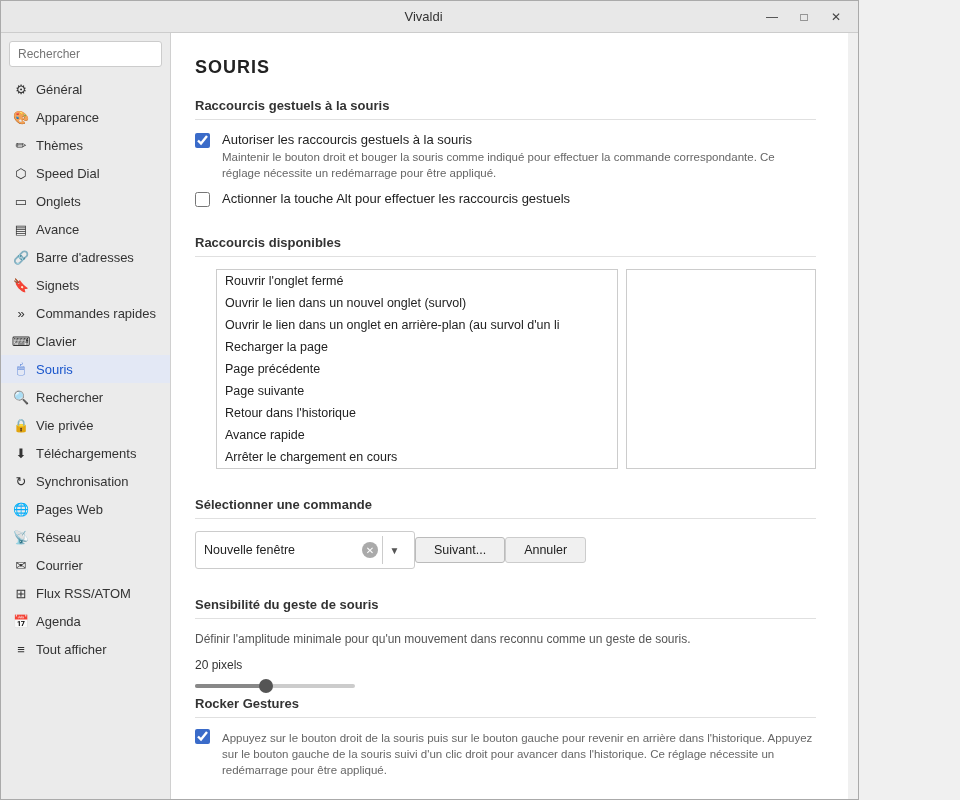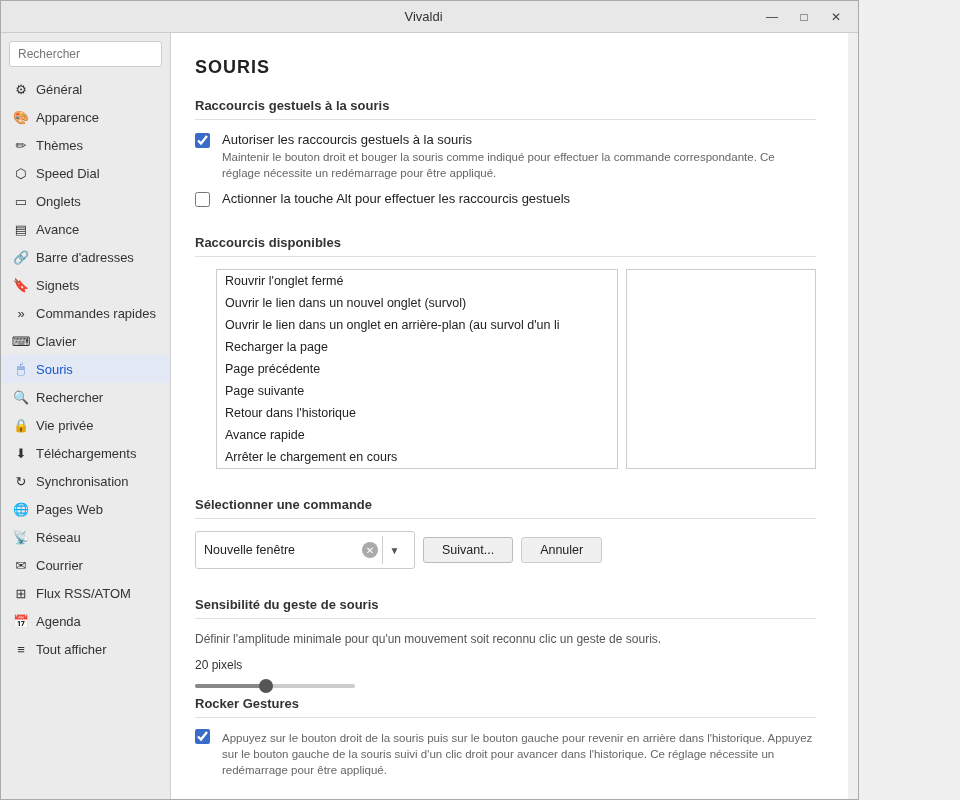--- a/index.html
+++ b/index.html
@@ -184,21 +184,21 @@
     }
     .raccourcis-detail {
       width: 190px;
       border: 1px solid #ccc;
       background: white;
       height: 200px;
     }
     .select-command-row {
       display: flex;
       align-items: center;
-      gap: 8px;
+      gap: 0;
       margin-bottom: 4px;
     }
     .command-select-wrap {
       position: relative;
       display: flex;
       align-items: center;
       border: 1px solid #ccc;
       border-radius: 3px;
       background: white;
       padding: 4px 8px;
@@ -459,21 +459,21 @@
             <button class="clear-btn">✕</button>
             <div class="dropdown-arrow">▼</div>
           </div>
           <button class="btn btn-primary">Suivant...</button>
           <button class="btn">Annuler</button>
         </div>
       </div>
 
       <div class="section slider-section">
         <div class="section-title">Sensibilité du geste de souris</div>
-        <p class="slider-desc">Définir l'amplitude minimale pour qu'un mouvement soit reconnu clic un geste de souris.</p>
+        <p class="slider-desc">Définir l'amplitude minimale pour qu'un mouvement dans reconnu comme un geste de souris.</p>
         <div class="slider-row">
           <div class="slider-value">20 pixels</div>
           <div class="slider-track">
             <div class="slider-fill"></div>
             <div class="slider-thumb"></div>
           </div>
         </div>
       </div>
 
       <div class="section rocker-section">

